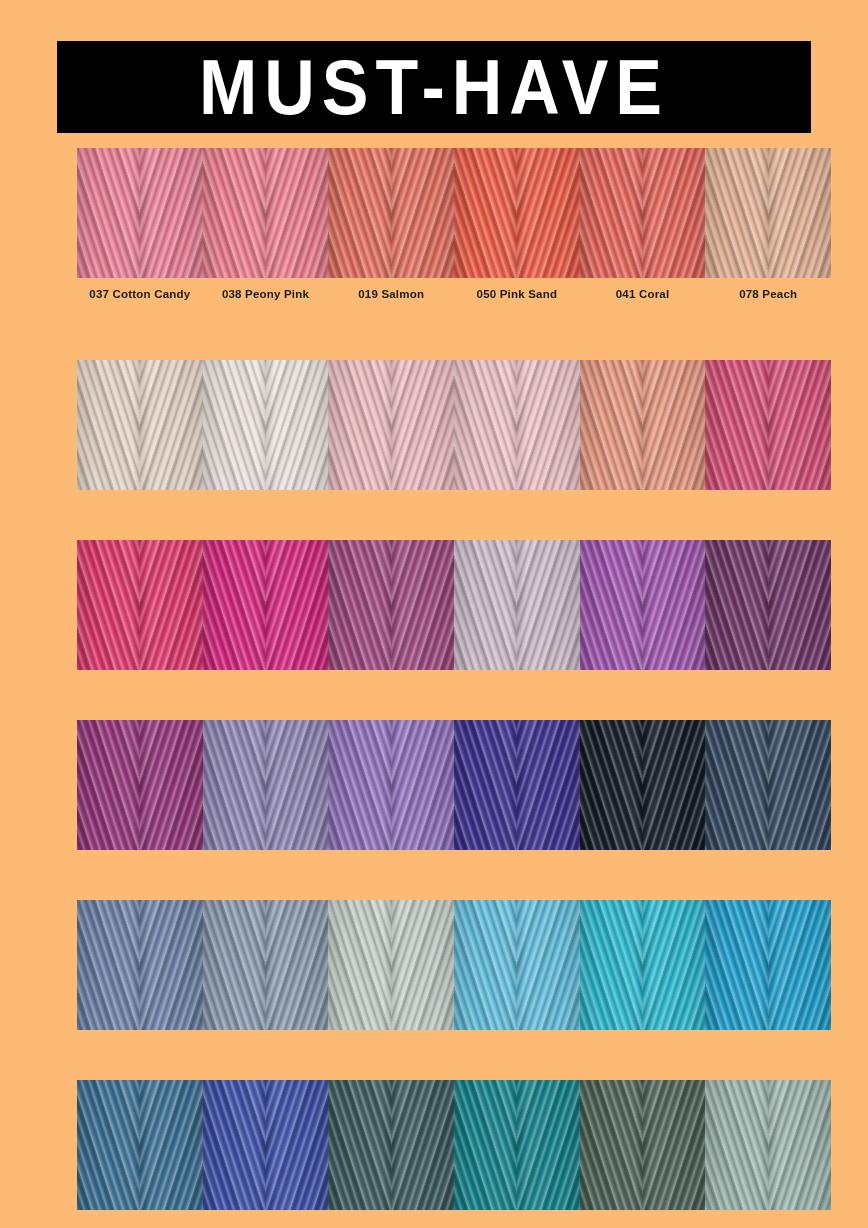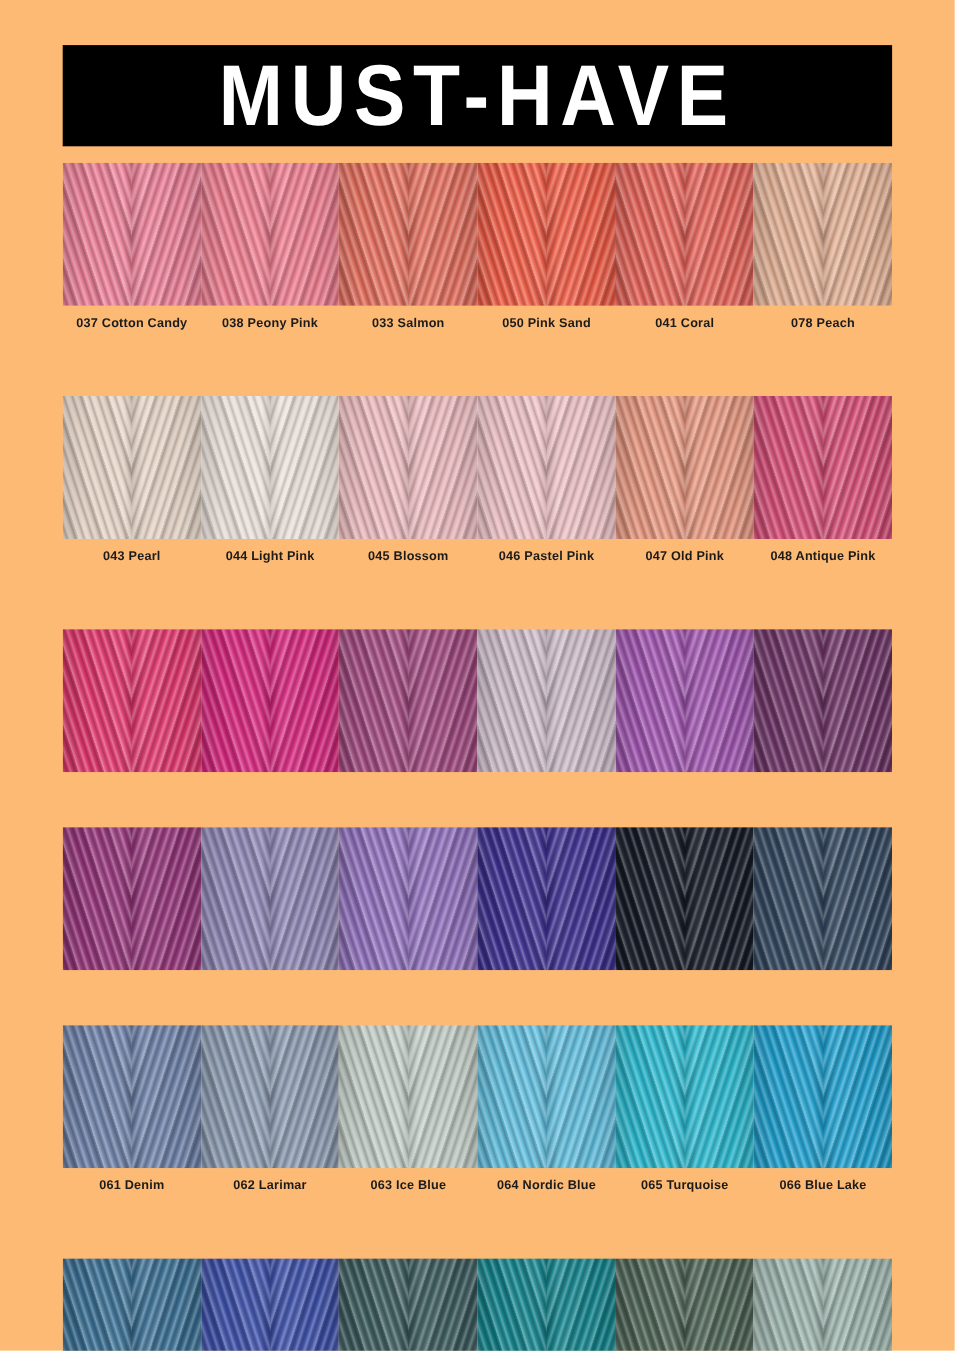--- a/index.html
+++ b/index.html
@@ -51,20 +51,21 @@
   
   .rows {
     position: absolute;
     left: 57px;
     top: 148px;
     width: 754px;
   }
   .yarn-row {
     width: 754px;
     margin-bottom: 50px;
+    margin-left: 20px;
   }
   .swatch-strip {
     display: flex;
     width: 754px;
     height: 130px;
     overflow: hidden;
   }
   .swatch {
     position: relative;
     flex: 1 1 0;
@@ -229,21 +230,21 @@
             </div>
             <div class="yarn-half right">
               <div class="ply"></div>
             </div>
             <div class="shade"></div>
           </div>
         </div>
         <div class="label-strip">
           <div class="swatch-label">037 Cotton Candy</div>
           <div class="swatch-label">038 Peony Pink</div>
-          <div class="swatch-label">033 Salmon</div>
+          <div class="swatch-label">019 Salmon</div>
           <div class="swatch-label">050 Pink Sand</div>
           <div class="swatch-label">041 Coral</div>
           <div class="swatch-label">078 Peach</div>
         </div>
       </div>
       <div class="yarn-row">
         <div class="swatch-strip">
           <div class="swatch" style="background: rgb(230, 213, 199);">
             <div class="yarn-half left">
               <div class="ply"></div>
@@ -292,28 +293,20 @@
           <div class="swatch" style="background: rgb(214, 78, 119);">
             <div class="yarn-half left">
               <div class="ply"></div>
             </div>
             <div class="yarn-half right">
               <div class="ply"></div>
             </div>
             <div class="shade"></div>
           </div>
         </div>
-        <div class="label-strip">
-          <div class="swatch-label">043 Pearl</div>
-          <div class="swatch-label">044 Light Pink</div>
-          <div class="swatch-label">045 Blossom</div>
-          <div class="swatch-label">046 Pastel Pink</div>
-          <div class="swatch-label">047 Old Pink</div>
-          <div class="swatch-label">048 Antique Pink</div>
-        </div>
       </div>
       <div class="yarn-row">
         <div class="swatch-strip">
           <div class="swatch" style="background: rgb(224, 55, 110);">
             <div class="yarn-half left">
               <div class="ply"></div>
             </div>
             <div class="yarn-half right">
               <div class="ply"></div>
             </div>
@@ -474,28 +467,20 @@
           <div class="swatch" style="background: rgb(31, 159, 206);">
             <div class="yarn-half left">
               <div class="ply"></div>
             </div>
             <div class="yarn-half right">
               <div class="ply"></div>
             </div>
             <div class="shade"></div>
           </div>
         </div>
-        <div class="label-strip">
-          <div class="swatch-label">061 Denim</div>
-          <div class="swatch-label">062 Larimar</div>
-          <div class="swatch-label">063 Ice Blue</div>
-          <div class="swatch-label">064 Nordic Blue</div>
-          <div class="swatch-label">065 Turquoise</div>
-          <div class="swatch-label">066 Blue Lake</div>
-        </div>
       </div>
       <div class="yarn-row">
         <div class="swatch-strip">
           <div class="swatch" style="background: rgb(58, 111, 147);">
             <div class="yarn-half left">
               <div class="ply"></div>
             </div>
             <div class="yarn-half right">
               <div class="ply"></div>
             </div>

